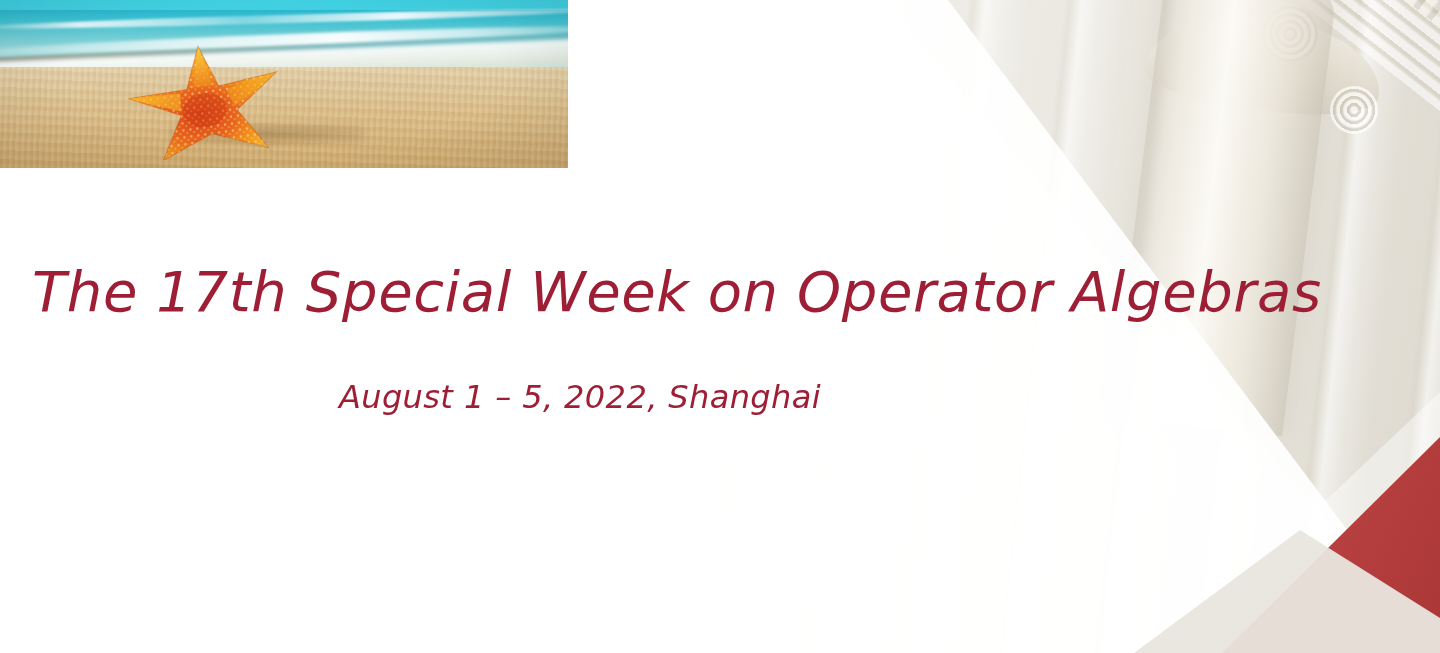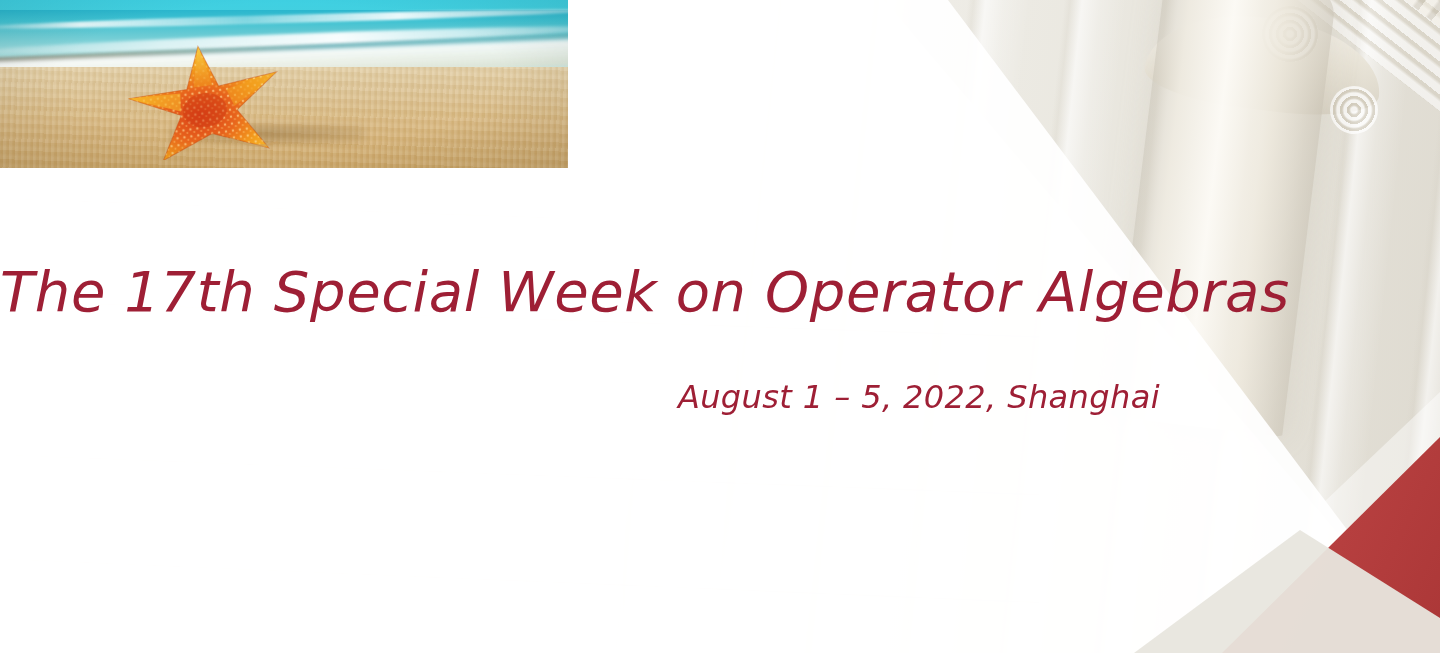--- a/index.html
+++ b/index.html
@@ -283,20 +283,21 @@
   .starfish { position:absolute; left:110px; top:42px; width:196px; height:118px; }
   .star-svg { width:100%; height:100%; display:block; }
 
   
   .title-block {
     position: absolute;
     left: 0;
     top: 262px;
     width: 1215px;
     text-align: center;
+    padding-left: 32px;
   }
   .slide-title {
     margin: 0;
     font-family: "DejaVu Sans", sans-serif;
     font-style: italic;
     font-weight: 400;
     font-size: 56px;
     line-height: 1.08;
     letter-spacing: 0.6px;
     color: #9e1f35;
@@ -312,21 +313,20 @@
   .slide-subtitle {
     margin: 0;
     font-family: "DejaVu Sans", sans-serif;
     font-style: italic;
     font-weight: 400;
     font-size: 32px;
     line-height: 1.1;
     letter-spacing: 0.4px;
     color: #9e1f35;
     white-space: nowrap;
-    text-align: right;
   }
 </style>
 </head>
 <body>
 
 <div class="slide">
 
   <div class="bg-photo">
     <div class="bg-base"></div>
     <div class="bg-flutes"></div>

